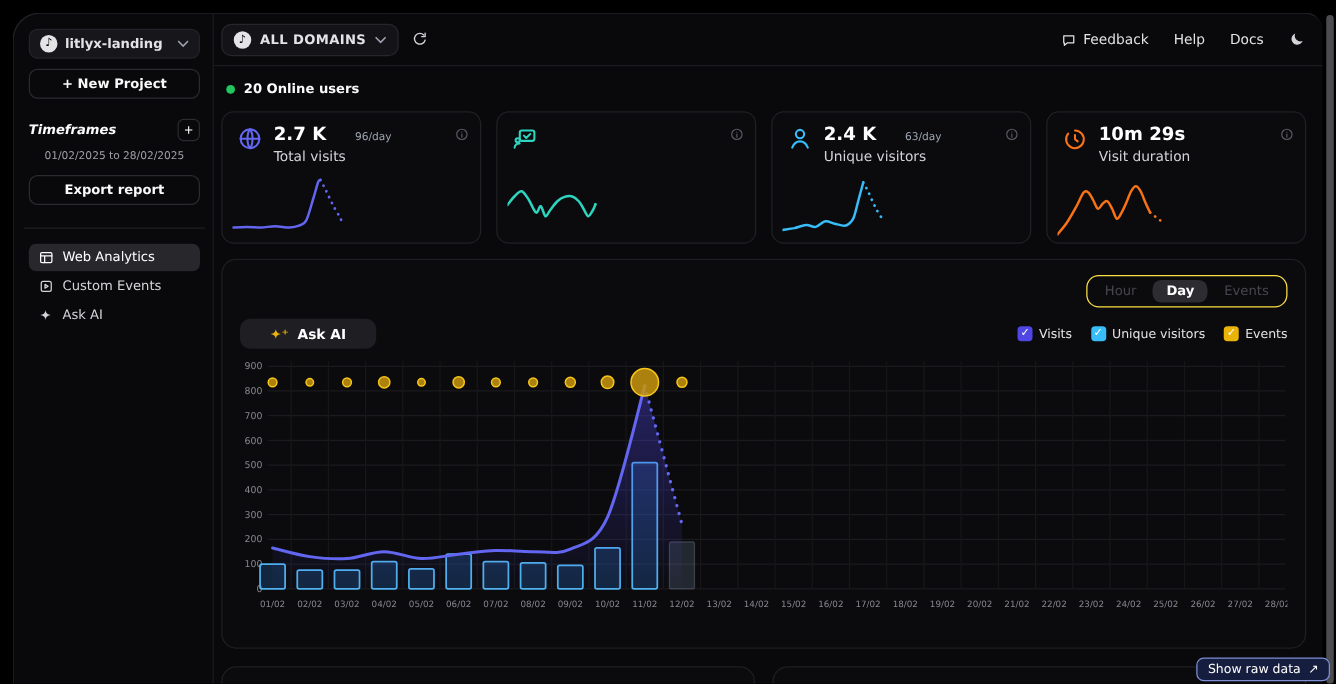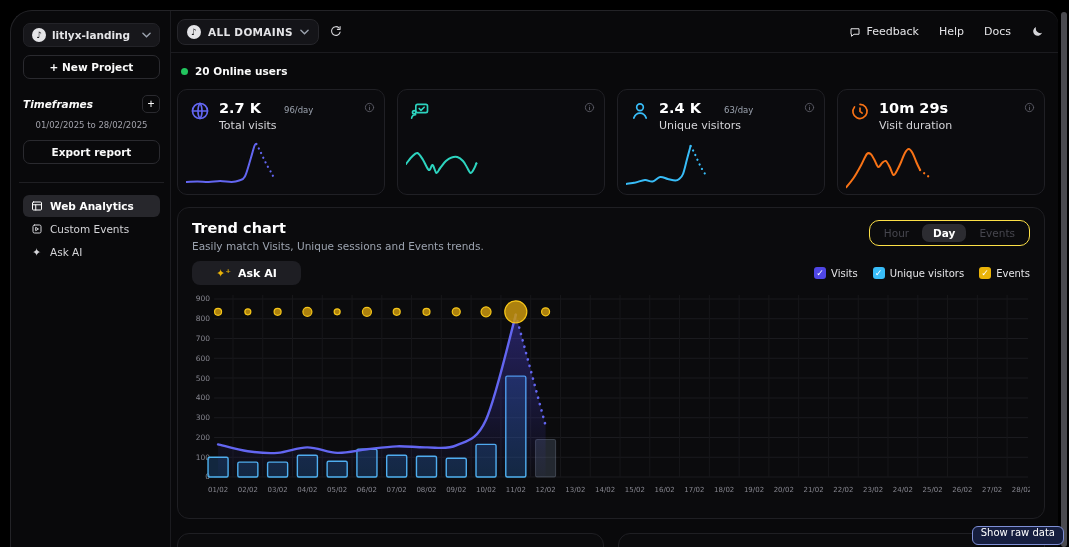--- a/index.html
+++ b/index.html
@@ -48,21 +48,21 @@
     background:transparent;
   }
   .month-select { margin-top:8px; background:#1b1b22; border:1px solid #26262c; }
   .purple-dot { width:6px; height:6px; border-radius:50%; background:#8b5cf6; flex:none; }
   .date-range { margin-top:7px; text-align:center; font-size:8.5px; color:#a1a1aa; }
   .divider { height:1px; background:#1f1f23; margin:18px -4px 12px -4px; }
   .nav-item {
     display:flex; align-items:center; gap:7px; height:22px; padding:0 7px;
     border-radius:6px; font-size:10.5px; color:#d4d4d8; cursor:pointer; margin-bottom:1px;
   }
-  .nav-item.active { background:#27272c; color:#fff; font-weight:bold; }
+  .nav-item.active { background:#27272c; color:#fff; font-weight:normal; }
   .nicon { width:13px; height:13px; flex:none; display:flex; align-items:center; justify-content:center; }
   .nicon svg { width:12px; height:12px; stroke:currentColor; fill:none; stroke-width:2; stroke-linecap:round; stroke-linejoin:round; display:block;}
   .nicon .spark-glyph { font-size:11px; line-height:1; }
   
   .main { flex:1; display:flex; flex-direction:column; min-width:0; }
   .topbar {
     height:42px; flex:none; border-bottom:1px solid #1b1b1f;
     display:flex; align-items:center; padding:0 14px 0 6px;
   }
   .domains-select {
@@ -132,21 +132,21 @@
     flex:1; height:80px; background:#0b0b0d; border:1px solid #1f1f23; border-radius:12px;
     padding:12px 16px;
   }
   .panel-head { display:flex; align-items:center; gap:10px; }
   .panel-title { font-size:13.5px; font-weight:bold; color:#fff; }
   
   .raw-btn {
     position:absolute; right:5px; bottom:2px; z-index:5;
     display:flex; align-items:center; gap:6px;
     background:#161e3f; border:1px solid #7e8fd6; border-radius:6px;
-    height:19px; padding:0 8px; color:#fff; font-size:10px; cursor:pointer; font-family:inherit;flex-direction:column;
+    height:19px; padding:0 8px; color:#fff; font-size:10px; cursor:pointer; font-family:inherit;
   }
   .scrollbar {
     position:absolute; right:2px; top:12px; bottom:0; width:6px;
     background:#4b4b50; border-radius:3px;
   }
 </style>
 </head>
 <body>
 
 <div class="app">
@@ -344,24 +344,20 @@
           </span>
           <svg class="spark" viewBox="0 0 200 52" preserveAspectRatio="none">
               <path d="M0 50.440000000000005C1.3,48.8 5.3,44.5 8 40.56C10.7,36.7 13.7,31.2 16 27.04C18.3,22.9 20.3,17.5 22 15.600000000000001C23.7,13.7 24.7,14.6 26 15.600000000000001C27.3,16.6 28.7,19.6 30 21.84C31.3,24.1 32.7,28.6 34 29.12C35.3,29.6 36.7,26.0 38 24.96C39.3,23.9 40.7,22.2 42 22.880000000000003C43.3,23.6 44.7,26.7 46 29.12C47.3,31.5 48.7,36.9 50 37.44C51.3,38.0 52.7,34.5 54 32.24C55.3,30.0 56.7,26.9 58 23.92C59.3,21.0 60.7,16.8 62 14.56C63.3,12.3 64.7,10.4 66 10.4C67.3,10.4 68.7,12.3 70 14.56C71.3,16.8 72.7,21.0 74 23.92C75.3,26.9 77.3,30.9 78 32.24" fill="none" stroke="#f97316" stroke-width="2" stroke-linecap="round" stroke-linejoin="round" vector-effect="non-scaling-stroke"></path>
               <path d="M78 32.24C78.7,32.8 80.7,34.3 82 35.36C83.3,36.4 84.7,37.6 86 38.480000000000004C87.3,39.3 89.3,40.2 90 40.56" fill="none" stroke="#f97316" stroke-width="2.2" stroke-dasharray="0.1 5" stroke-linecap="round" vector-effect="non-scaling-stroke"></path>
             </svg>
         </div>
       </div>
 
       <div class="trend-card">
         <div class="trend-head">
-          <div>
-            <div class="trend-title">Trend chart</div>
-            <div class="trend-sub">Easily match Visits, Unique sessions and Events trends.</div>
-          </div>
           <div class="segmented">
             <span class="seg-tab">Hour</span>
             <span class="seg-tab active">Day</span>
             <span class="seg-tab">Events</span>
           </div>
         </div>
 
         <div class="trend-toolbar">
           <button class="askai-btn">
             <span class="sparkle">✦⁺</span>

